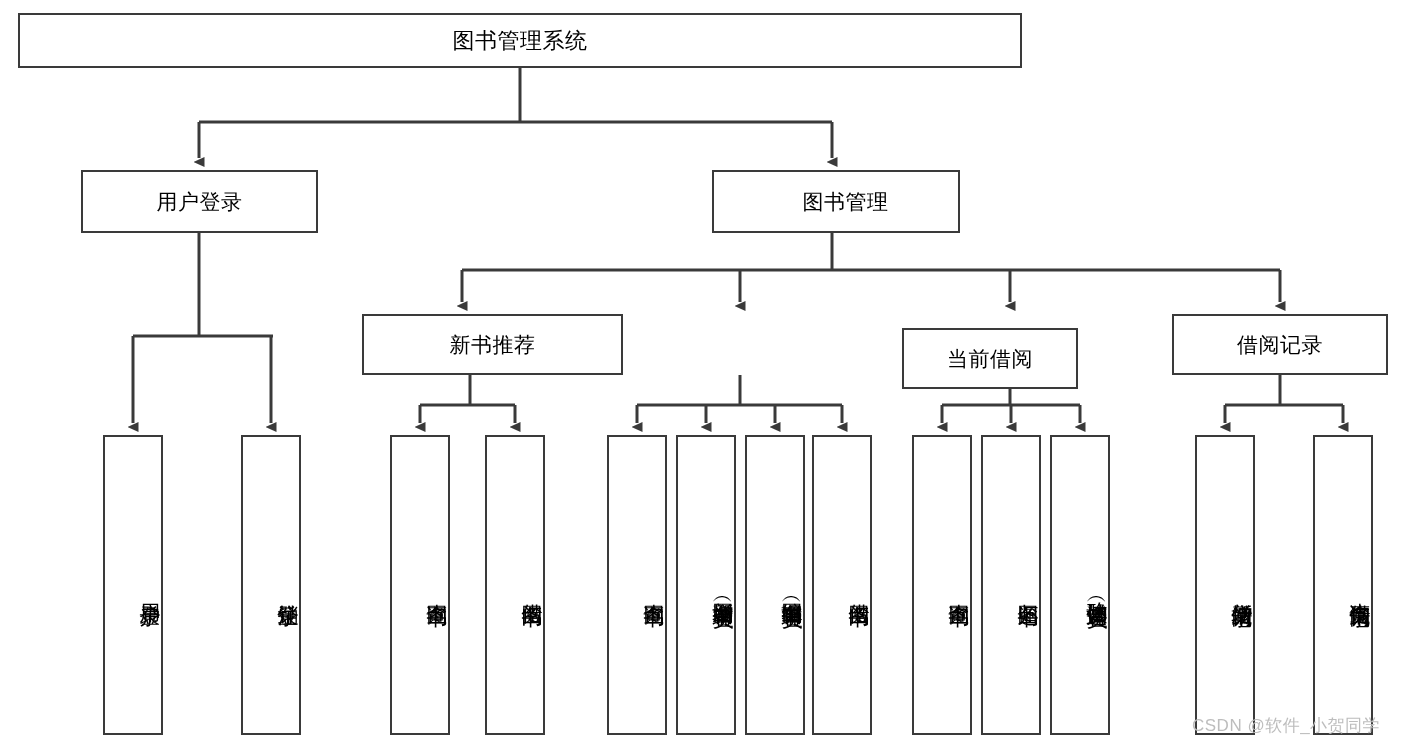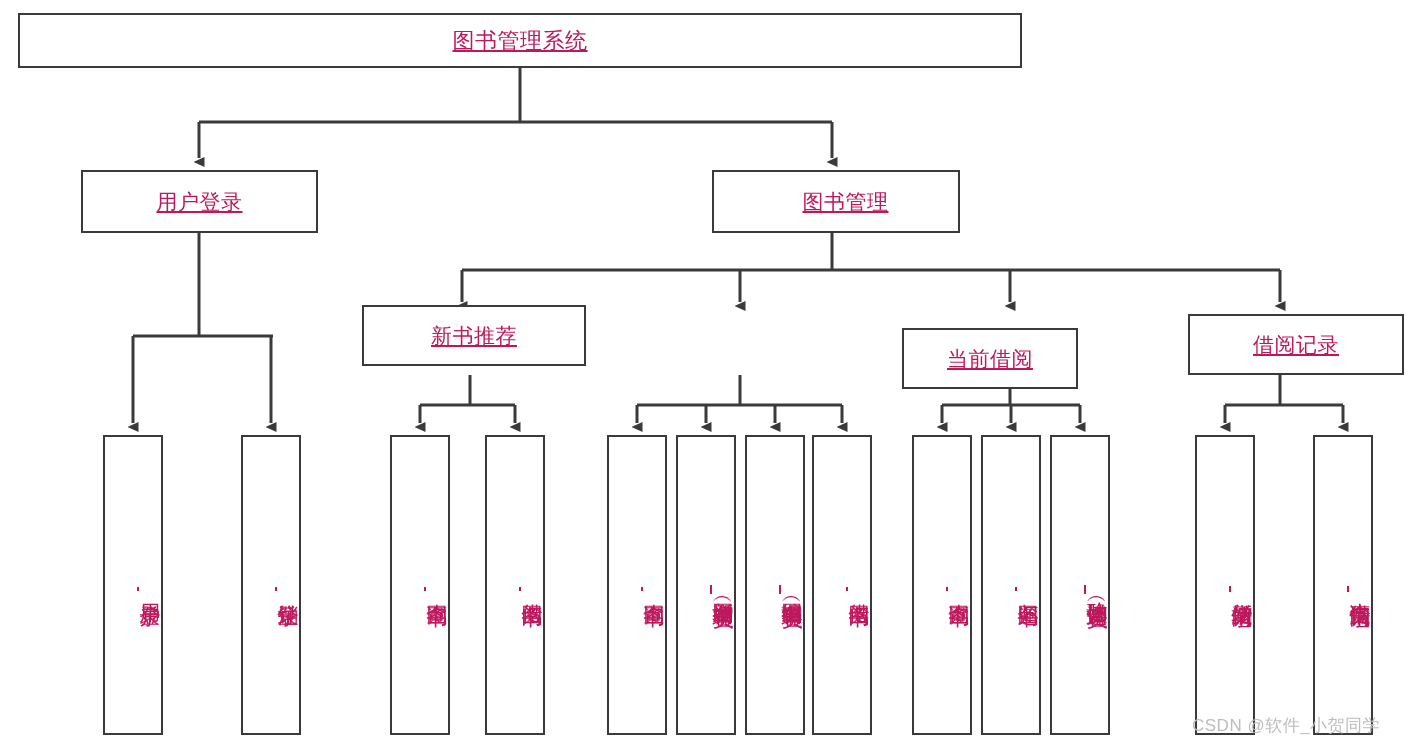--- a/index.html
+++ b/index.html
@@ -27,22 +27,21 @@
     pointer-events: none;
   }
   .node {
     position: absolute;
     box-sizing: border-box;
     background: #ffffff;
     border: 2px solid #3a3a3a;
     display: flex;
     align-items: center;
     justify-content: center;
-    color: #be185d;
-    text-decoration: underline;
+    color: #000000;
   }
   .node.h {
     font-size: 21px;
     letter-spacing: 0.5px;
   }
   .node.h-root {
     font-size: 22px;
     letter-spacing: 0.5px;
   }
   .node.v {
@@ -117,26 +116,26 @@
       <path d="M1343,405 L1343,423" marker-end="url(#arrow)"></path>
     </g>
   </svg>
 
   <div class="node h-root" style="left:18px; top:13px; width:1004px; height:55px;">图书管理系统</div>
 
   <div class="node h" style="left:81px; top:170px; width:237px; height:63px;">用户登录</div>
 
   <div class="node h" style="left:712px; top:170px; width:248px; height:63px;padding-left:19px;">图书管理</div>
 
-  <div class="node h" style="left:362px; top:305px; width:224px; height:61px;">新书推荐</div>
+  <div class="node h" style="left:362px; top:314px; width:261px; height:61px;">新书推荐</div>
 
 
   <div class="node h" style="left:902px; top:328px; width:176px; height:61px;">当前借阅</div>
 
-  <div class="node h" style="left:1172px; top:314px; width:216px; height:61px;margin-left:16px;">借阅记录</div>
+  <div class="node h" style="left:1172px; top:314px; width:216px; height:61px;">借阅记录</div>
 
   <div class="node v" style="left:103px; top:435px; width:60px; height:300px;">用户登录</div>
 
   <div class="node v" style="left:241px; top:435px; width:60px; height:300px;">注销登录</div>
 
   <div class="node v" style="left:390px; top:435px; width:60px; height:300px;">查询图书</div>
 
   <div class="node v" style="left:485px; top:435px; width:60px; height:300px;">借阅图书</div>
 
   <div class="node v" style="left:607px; top:435px; width:60px; height:300px;">查询图书</div>

